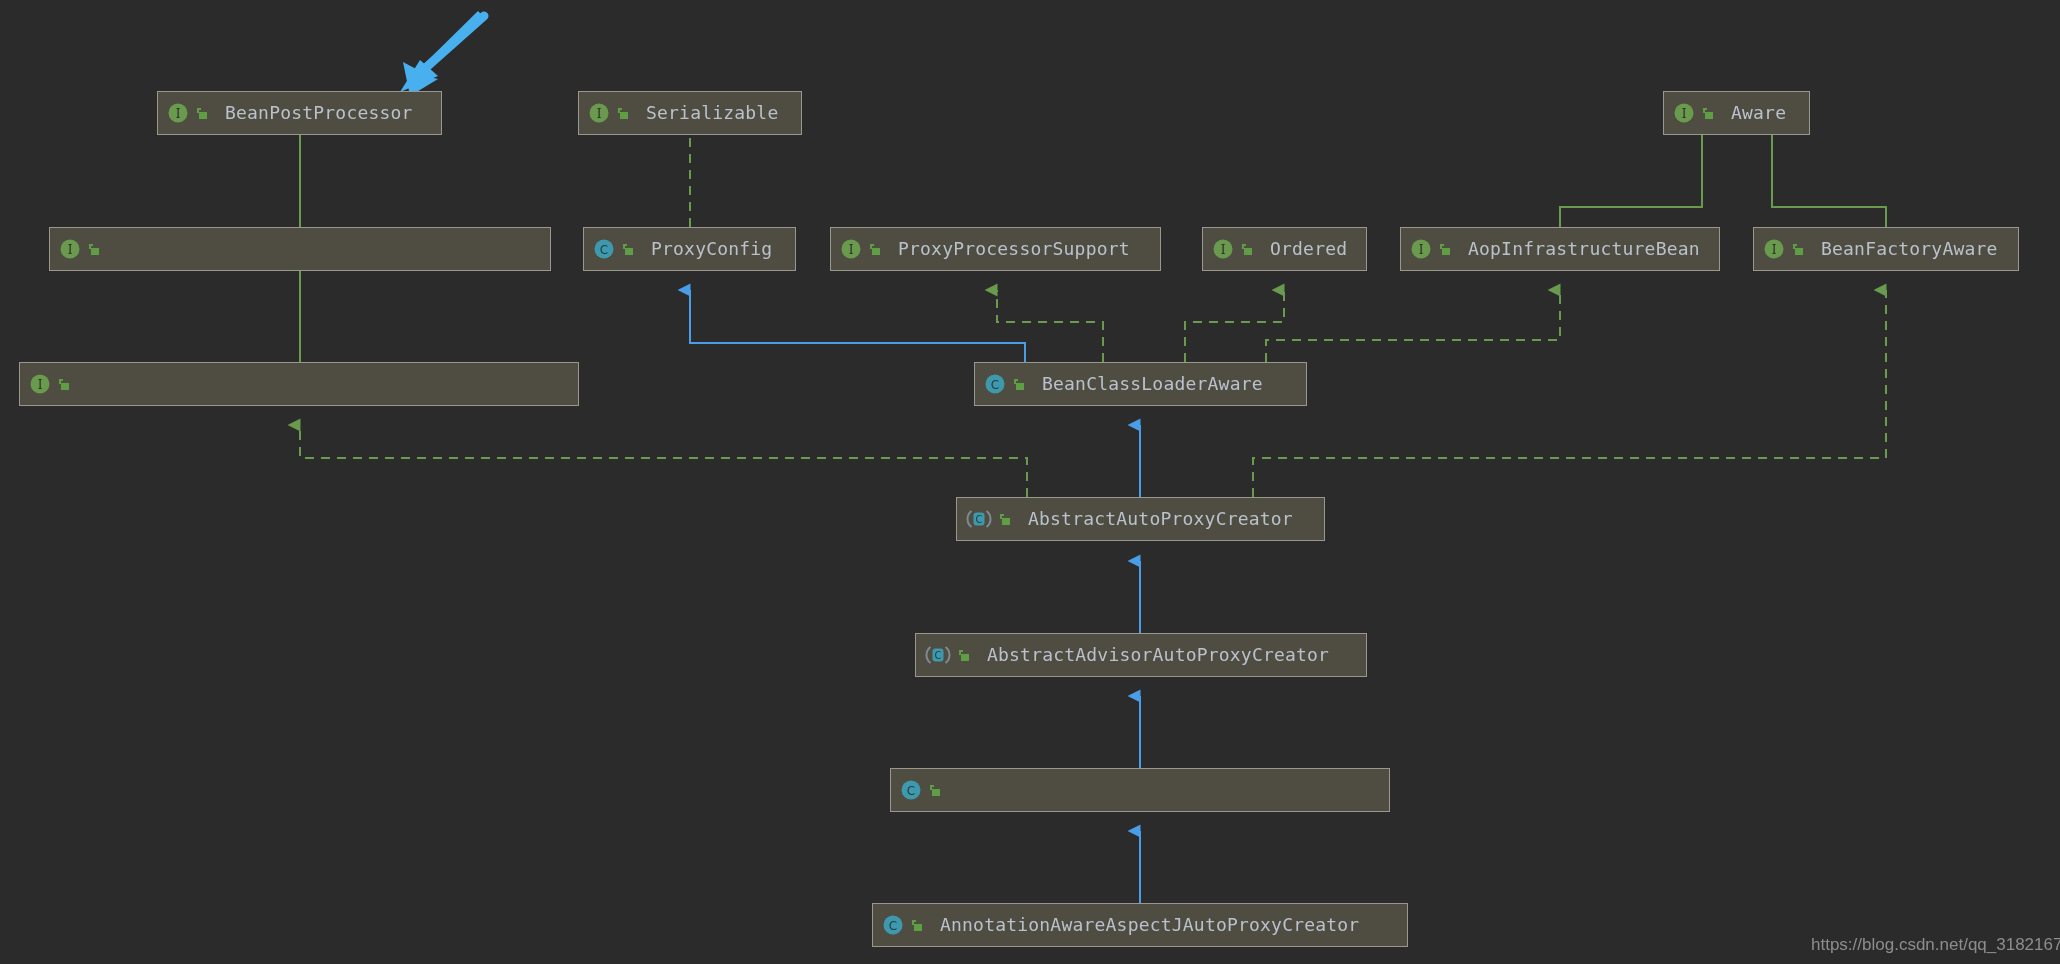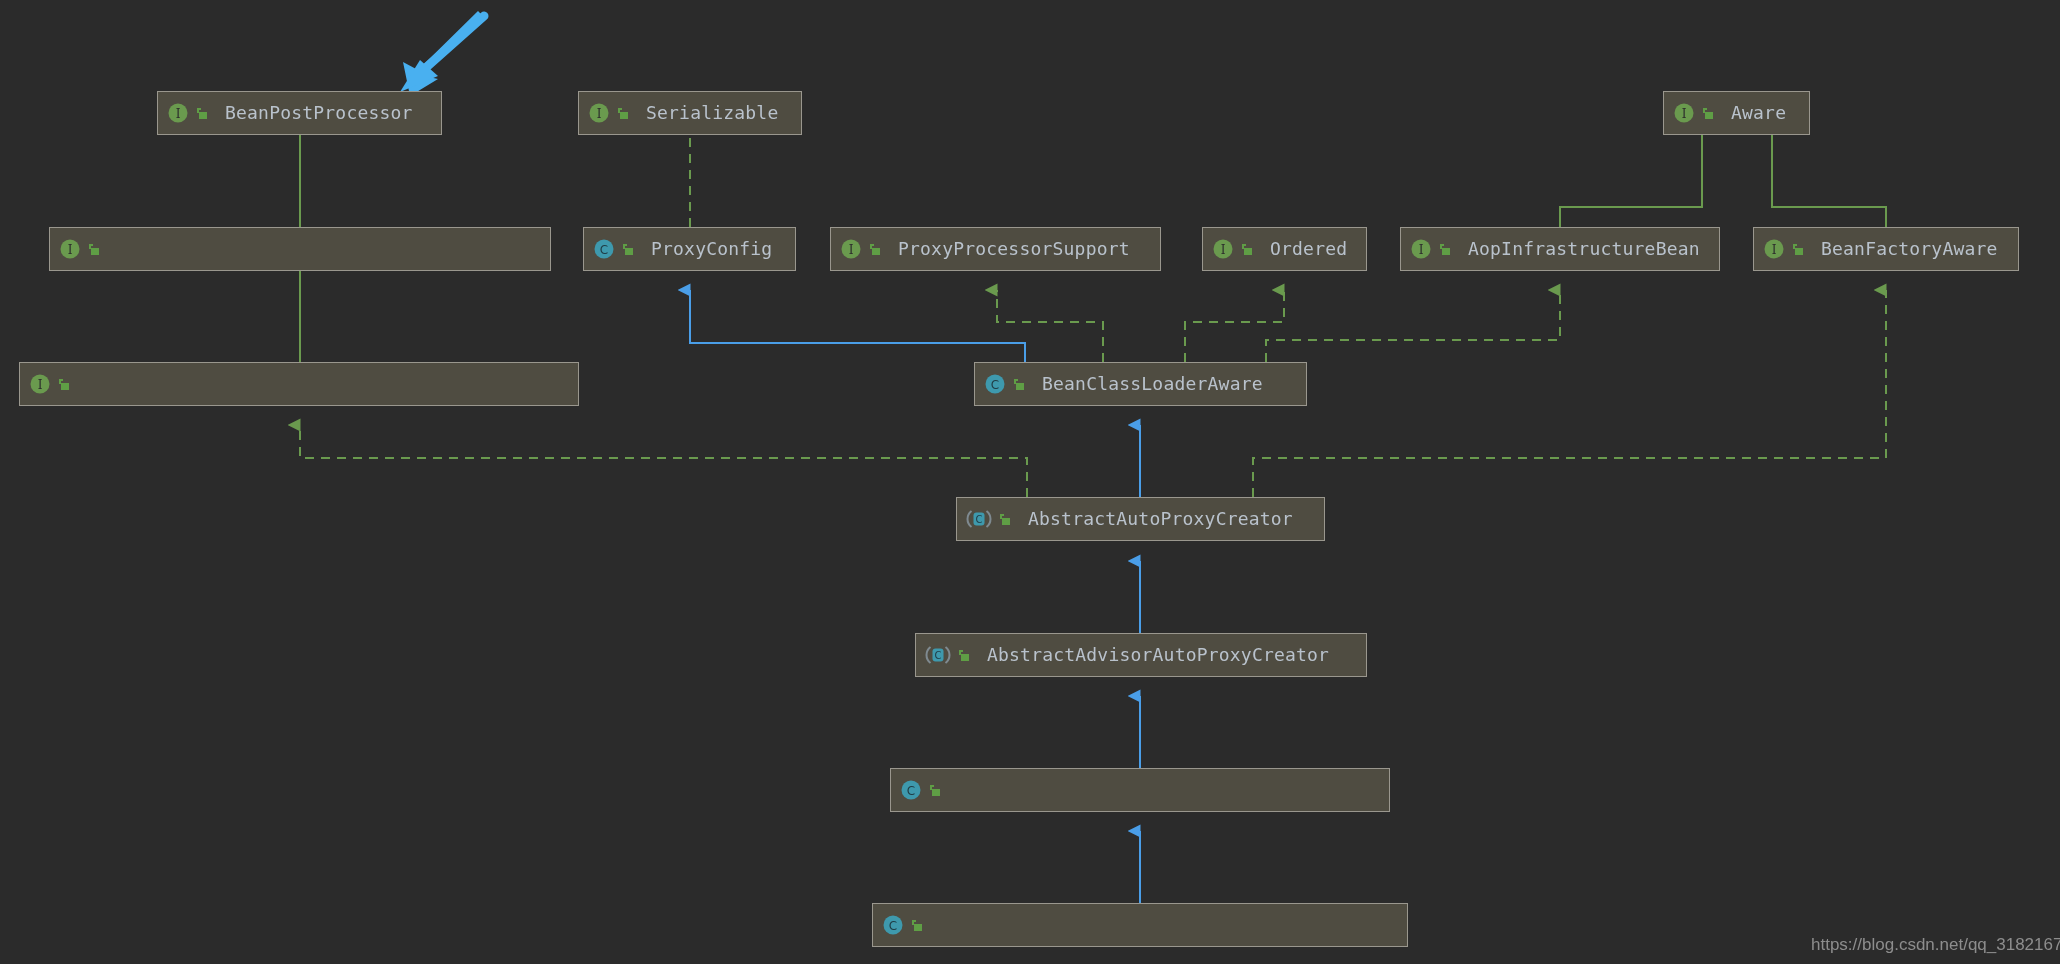--- a/index.html
+++ b/index.html
@@ -342,17 +342,18 @@
           <circle cx="11" cy="11" r="9.5" fill="#3e99ad"></circle>
           <text x="11" y="16" font-size="12" font-family="DejaVu Sans, sans-serif" fill="#1f3b44" text-anchor="middle">C</text>
         </svg>
     </span>
     <span class="icon-wrap lock">
       <svg class="ic" width="15" height="16" viewBox="0 0 15 16">
           <path d="M3 3 h4 v2 h-2 v3 h-2 z" fill="#5f9e45"></path>
           <rect x="5" y="7" width="8" height="7" fill="#5f9e45"></rect>
         </svg>
     </span>
+    <span class="label">AnnotationAwareAspectJAutoProxyCreator</span>
   </div>
 
   <div class="watermark" style="left:1811px; top:935px;">https://blog.csdn.net/qq_31821675</div>
 
 </div>
 
 </body></html>

